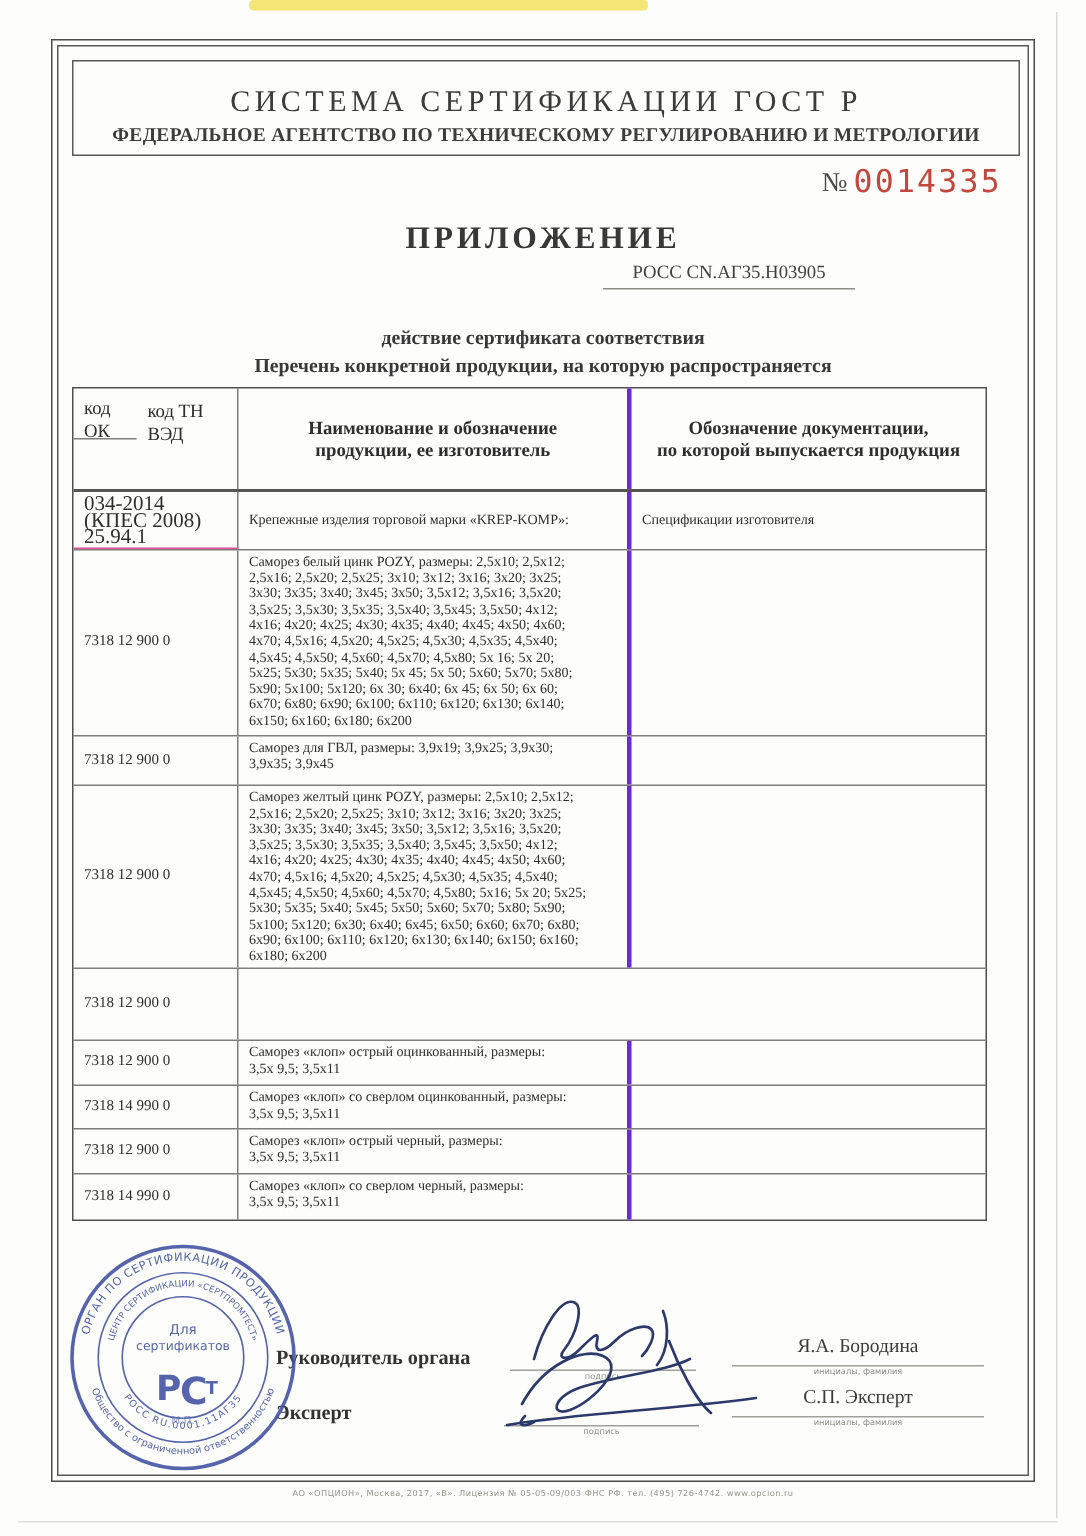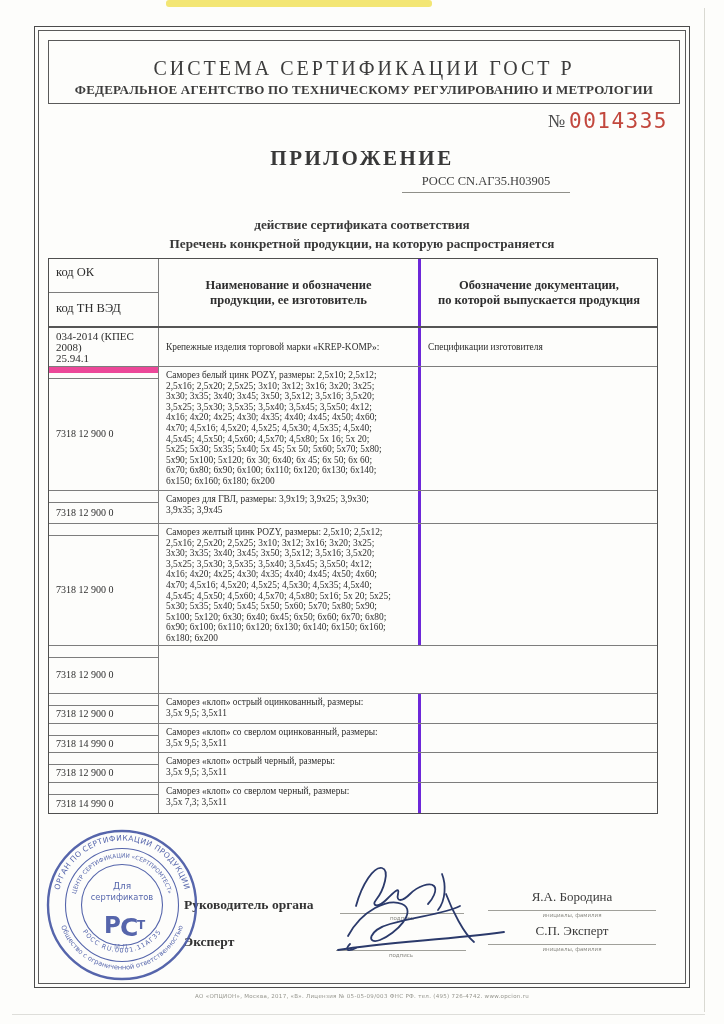--- a/index.html
+++ b/index.html
@@ -20,29 +20,29 @@
   .certlabel{position:absolute;left:232px;top:185px;font-size:13.2px;font-weight:bold;color:#383838;}
   .certvalue{position:absolute;left:402px;top:174px;width:168px;text-align:center;font-size:12.5px;color:#404040;
              border-bottom:1.2px solid #8f8f89;padding-bottom:3px;}
   .subtitle{position:absolute;top:215px;left:0;width:724px;text-align:center;font-size:13.2px;font-weight:bold;line-height:19px;color:#383838;}
   
   .tbl{position:absolute;left:48px;top:258px;width:610px;border:1.5px solid #4f4f4f;box-sizing:border-box;
        font-size:9.4px;line-height:10.6px;color:#2e2e2e;}
   .th{display:flex;height:69px;border-bottom:2px solid #555;box-sizing:border-box;font-size:12.5px;line-height:15px;}
   .tr{display:flex;border-bottom:1px solid #7d7d7d;box-sizing:border-box;}
   .tr:last-child{border-bottom:none;}
-  .c1{width:110px;border-right:1px solid #7d7d7d;box-sizing:border-box;display:flex;flex-direction:column;}
+  .c1{width:110px;border-right:1px solid #7d7d7d;box-sizing:border-box;display:flex;flex-direction:row;}
   .c2{width:262px;border-right:3px solid #6d28d9;box-sizing:border-box;padding:3px 7px;white-space:pre-line;}
   .c3{flex:1;padding:3px 7px;white-space:pre-line;}
   .th .c1top{height:34px;border-bottom:1px solid #7d7d7d;padding:6px 0 0 7px;box-sizing:border-box;}
   .th .c1bot{padding:8px 0 0 7px;}
   .th .hc{display:flex;align-items:center;justify-content:center;text-align:center;font-weight:bold;white-space:pre-line;padding:0 6px;}
   .strip{height:11px;border-bottom:1px solid #7d7d7d;}
   .codecell{flex:1;display:flex;align-items:center;padding-left:7px;font-size:10px;}
-  .code0{padding:3px 4px 3px 7px;border-bottom:6px solid #ec4899;font-size:11px;line-height:11px;white-space:pre-line;}
+  .code0{padding:3px 4px 3px 7px;border-bottom:1px solid #ec4899;font-size:14px;line-height:11px;white-space:pre-line;}
   .fill{flex:1;}
   .vc{display:flex;align-items:center;text-align:center;}
   
   .role{position:absolute;font-size:13.5px;font-weight:bold;color:#333;}
   .pname{position:absolute;width:168px;text-align:center;font-size:13px;color:#3a3a3a;}
   .sline{position:absolute;height:0;border-top:1px solid #a0a09a;}
   .cap{position:absolute;font-family:"DejaVu Sans",sans-serif;font-size:5.5px;color:#8b8b85;text-align:center;}
   .sigsvg{position:absolute;z-index:3;}
   .stampsvg{position:absolute;left:44px;top:827px;z-index:2;opacity:.88;}
   .footer{position:absolute;top:993px;left:0;width:724px;text-align:center;
@@ -187,21 +187,21 @@
 3,5x 9,5; 3,5x11</div>
       <div class="c3"></div>
     </div>
 
     <div class="tr" style="height:30px">
       <div class="c1">
         <div class="strip"></div>
         <div class="codecell">7318 14 990 0</div>
       </div>
       <div class="c2">Саморез «клоп» со сверлом черный, размеры:
-3,5x 7,3; 3,5x11</div>
+3,5x 9,5; 3,5x11</div>
       <div class="c3"></div>
     </div>
   </div>
 
   <svg class="stampsvg" width="156" height="156" viewBox="0 0 156 156">
     <g fill="none" stroke="#3f51a1">
       <circle cx="78" cy="78" r="74" stroke-width="2.4"></circle>
       <circle cx="78" cy="78" r="56.5" stroke-width="1.1"></circle>
       <circle cx="78" cy="78" r="40.5" stroke-width="1.1"></circle>
     </g>

